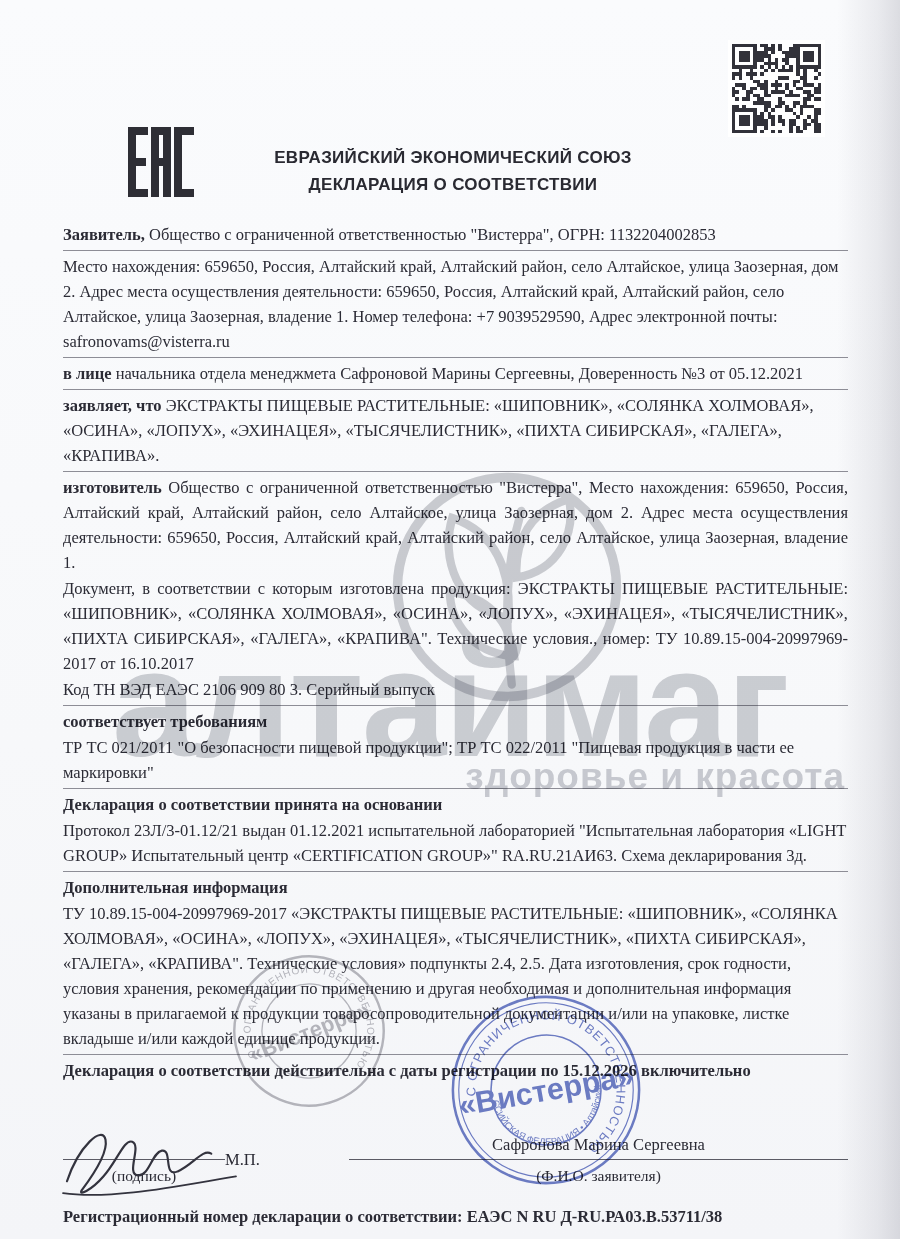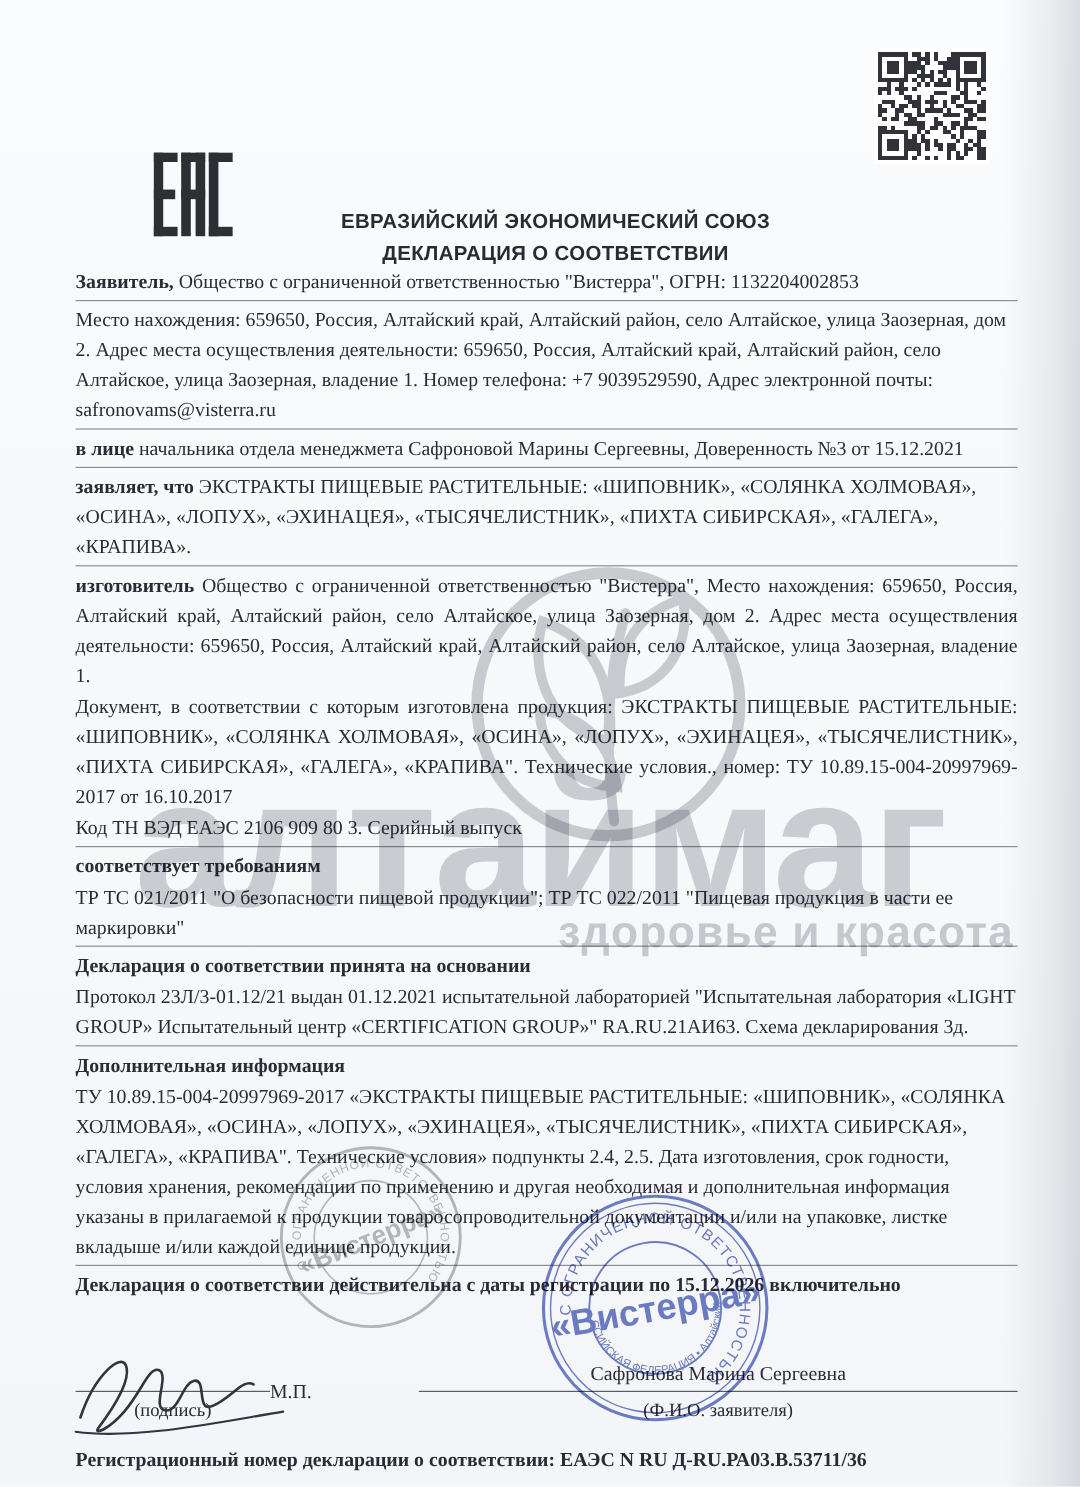--- a/index.html
+++ b/index.html
@@ -6,23 +6,23 @@
   .page{
     position:relative; width:900px; height:1239px; overflow:hidden;
     background:
       linear-gradient(to right, rgba(0,0,0,0) 0%, rgba(0,0,0,0) 93%, rgba(90,90,110,0.10) 97.5%, rgba(80,80,100,0.18) 100%),
       linear-gradient(180deg,#fafbfd 0%, #f7f8fa 60%, #f4f5f8 100%);
     font-family:"Liberation Serif", serif;
     color:#2b2b35;
   }
   
   .eac{position:absolute; left:128px; top:127px; width:66px; height:70px;}
-  .title{position:absolute; left:108px; top:144px; width:710px; text-align:center;
+  .title{position:absolute; left:98px; top:144px; width:710px; text-align:center;
     font-family:"Liberation Sans", sans-serif; font-weight:bold; font-size:17px;
-    letter-spacing:.3px; color:#2a2a32; line-height:27px;margin-top:27px;}
+    letter-spacing:.3px; color:#2a2a32; line-height:27px;}
   .qr{position:absolute; left:728px; top:40px; width:97px; height:97px; background:#fff;}
   
   .content{position:absolute; left:63px; top:222px; width:785px; z-index:2; font-size:16.5px; line-height:25px;}
   .content .b{font-weight:bold;}
   .rule{border:none; border-top:1px solid #8d8d96; margin:3px 0 3px; width:100%;}
   .p{margin:0 0 1px;}
   .just{text-align:justify;}
   
   .sig-row{display:flex; margin-top:16px; align-items:flex-end;}
   .col-sign{width:162px; position:relative;}
@@ -411,21 +411,21 @@
   <div class="wm wm-tag" style="color:#8f929c;">здоровье и красота</div>
 
   <div class="content">
 
     <p class="p"><span class="b">Заявитель,</span> <span>Общество с ограниченной ответственностью "Вистерра", ОГРН: 1132204002853</span></p>
     <hr class="rule">
 
     <p class="p">Место нахождения: 659650, Россия, Алтайский край, Алтайский район, село Алтайское, улица Заозерная, дом 2. Адрес места осуществления деятельности: 659650, Россия, Алтайский край, Алтайский район, село Алтайское, улица Заозерная, владение 1. Номер телефона: +7 9039529590, Адрес электронной почты: safronovams@visterra.ru</p>
     <hr class="rule">
 
-    <p class="p"><span class="b">в лице</span> <span>начальника отдела менеджмета Сафроновой Марины Сергеевны, Доверенность №3 от 15.12.2021</span></p>
+    <p class="p"><span class="b">в лице</span> <span>начальника отдела менеджмета Сафроновой Марины Сергеевны, Доверенность №3 от 05.12.2021</span></p>
     <hr class="rule">
 
     <p class="p"><span class="b">заявляет, что</span> <span>ЭКСТРАКТЫ ПИЩЕВЫЕ РАСТИТЕЛЬНЫЕ: «ШИПОВНИК», «СОЛЯНКА ХОЛМОВАЯ», «ОСИНА», «ЛОПУХ», «ЭХИНАЦЕЯ», «ТЫСЯЧЕЛИСТНИК», «ПИХТА СИБИРСКАЯ», «ГАЛЕГА», «КРАПИВА».</span></p>
     <hr class="rule">
 
     <p class="p just"><span class="b">изготовитель</span> <span>Общество с ограниченной ответственностью "Вистерра", Место нахождения: 659650, Россия, Алтайский край, Алтайский район, село Алтайское, улица Заозерная, дом 2. Адрес места осуществления деятельности: 659650, Россия, Алтайский край, Алтайский район, село Алтайское, улица Заозерная, владение 1.</span></p>
 
     <p class="p just">Документ, в соответствии с которым изготовлена продукция: ЭКСТРАКТЫ ПИЩЕВЫЕ РАСТИТЕЛЬНЫЕ: «ШИПОВНИК», «СОЛЯНКА ХОЛМОВАЯ», «ОСИНА», «ЛОПУХ», «ЭХИНАЦЕЯ», «ТЫСЯЧЕЛИСТНИК», «ПИХТА СИБИРСКАЯ», «ГАЛЕГА», «КРАПИВА". Технические условия., номер: ТУ 10.89.15-004-20997969-2017 от 16.10.2017</p>
 
     <p class="p">Код ТН ВЭД ЕАЭС 2106 909 80 3.  Серийный выпуск</p>
@@ -456,21 +456,21 @@
           </svg>
         </div>
       </div>
       <div class="col-mp">М.П.</div>
       <div class="col-name">
         <div class="line">Сафронова Марина Сергеевна</div>
         <div class="caption">(Ф.И.О. заявителя)</div>
       </div>
     </div>
 
-    <p class="regline"><span>Регистрационный номер декларации о соответствии:</span> <span>ЕАЭС N RU Д-RU.РА03.В.53711/36</span></p>
+    <p class="regline"><span>Регистрационный номер декларации о соответствии:</span> <span>ЕАЭС N RU Д-RU.РА03.В.53711/38</span></p>
 
   </div>
 
   <div class="stamp stamp-gray">
     <svg viewBox="0 0 200 200" font-family="Liberation Sans, sans-serif">
       <defs>
           <path id="gring" d="M 28,100 A 72,72 0 1 1 172,100 A 72,72 0 1 1 28,100"></path>
         </defs>
       <circle cx="100" cy="100" r="92" fill="none" stroke="#8f8f98" stroke-width="3"></circle>
       <circle cx="100" cy="100" r="58" fill="none" stroke="#8f8f98" stroke-width="1.6"></circle>

